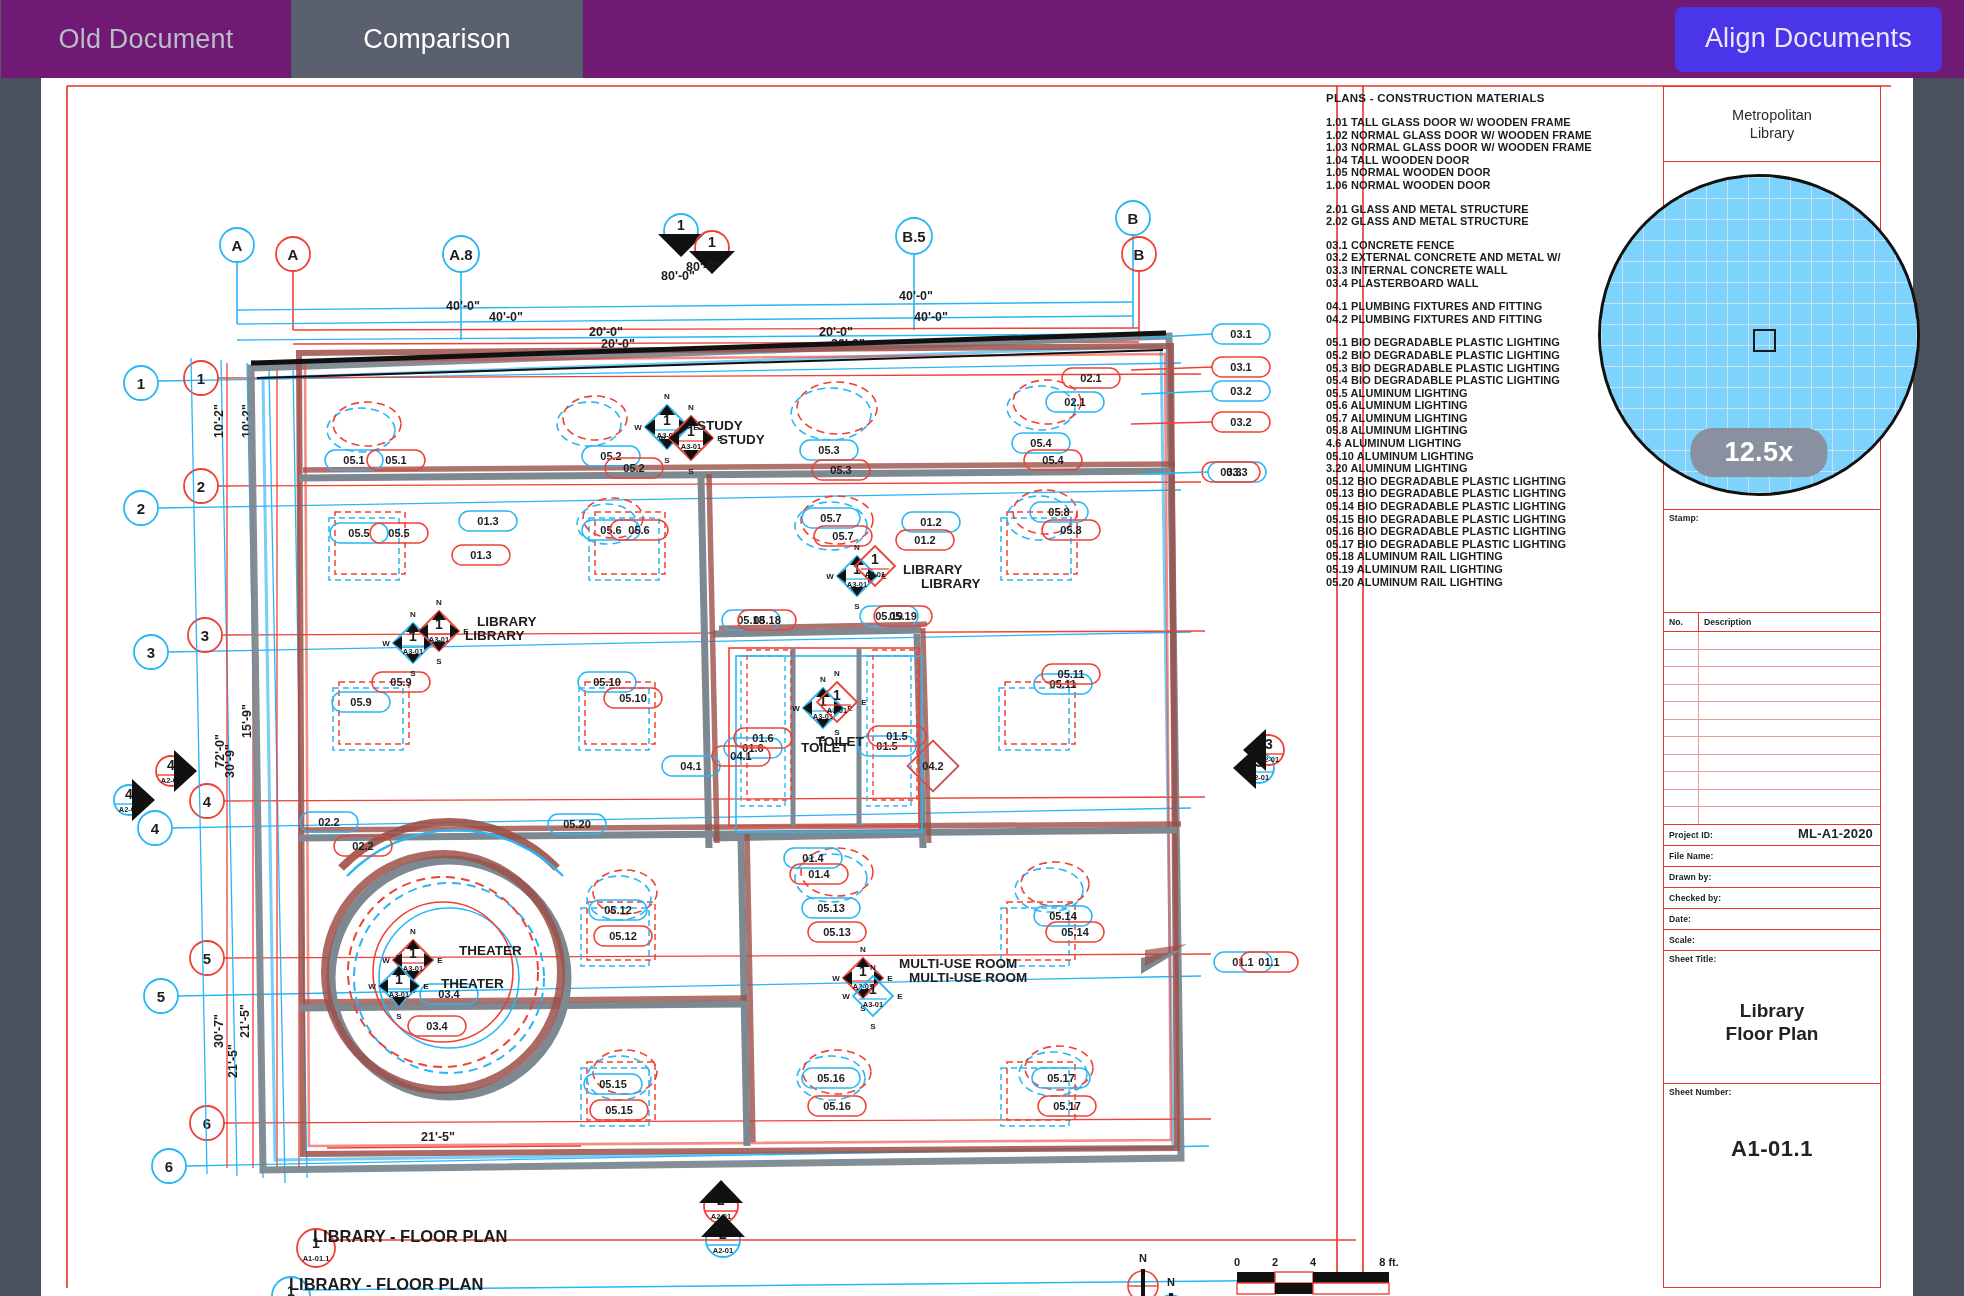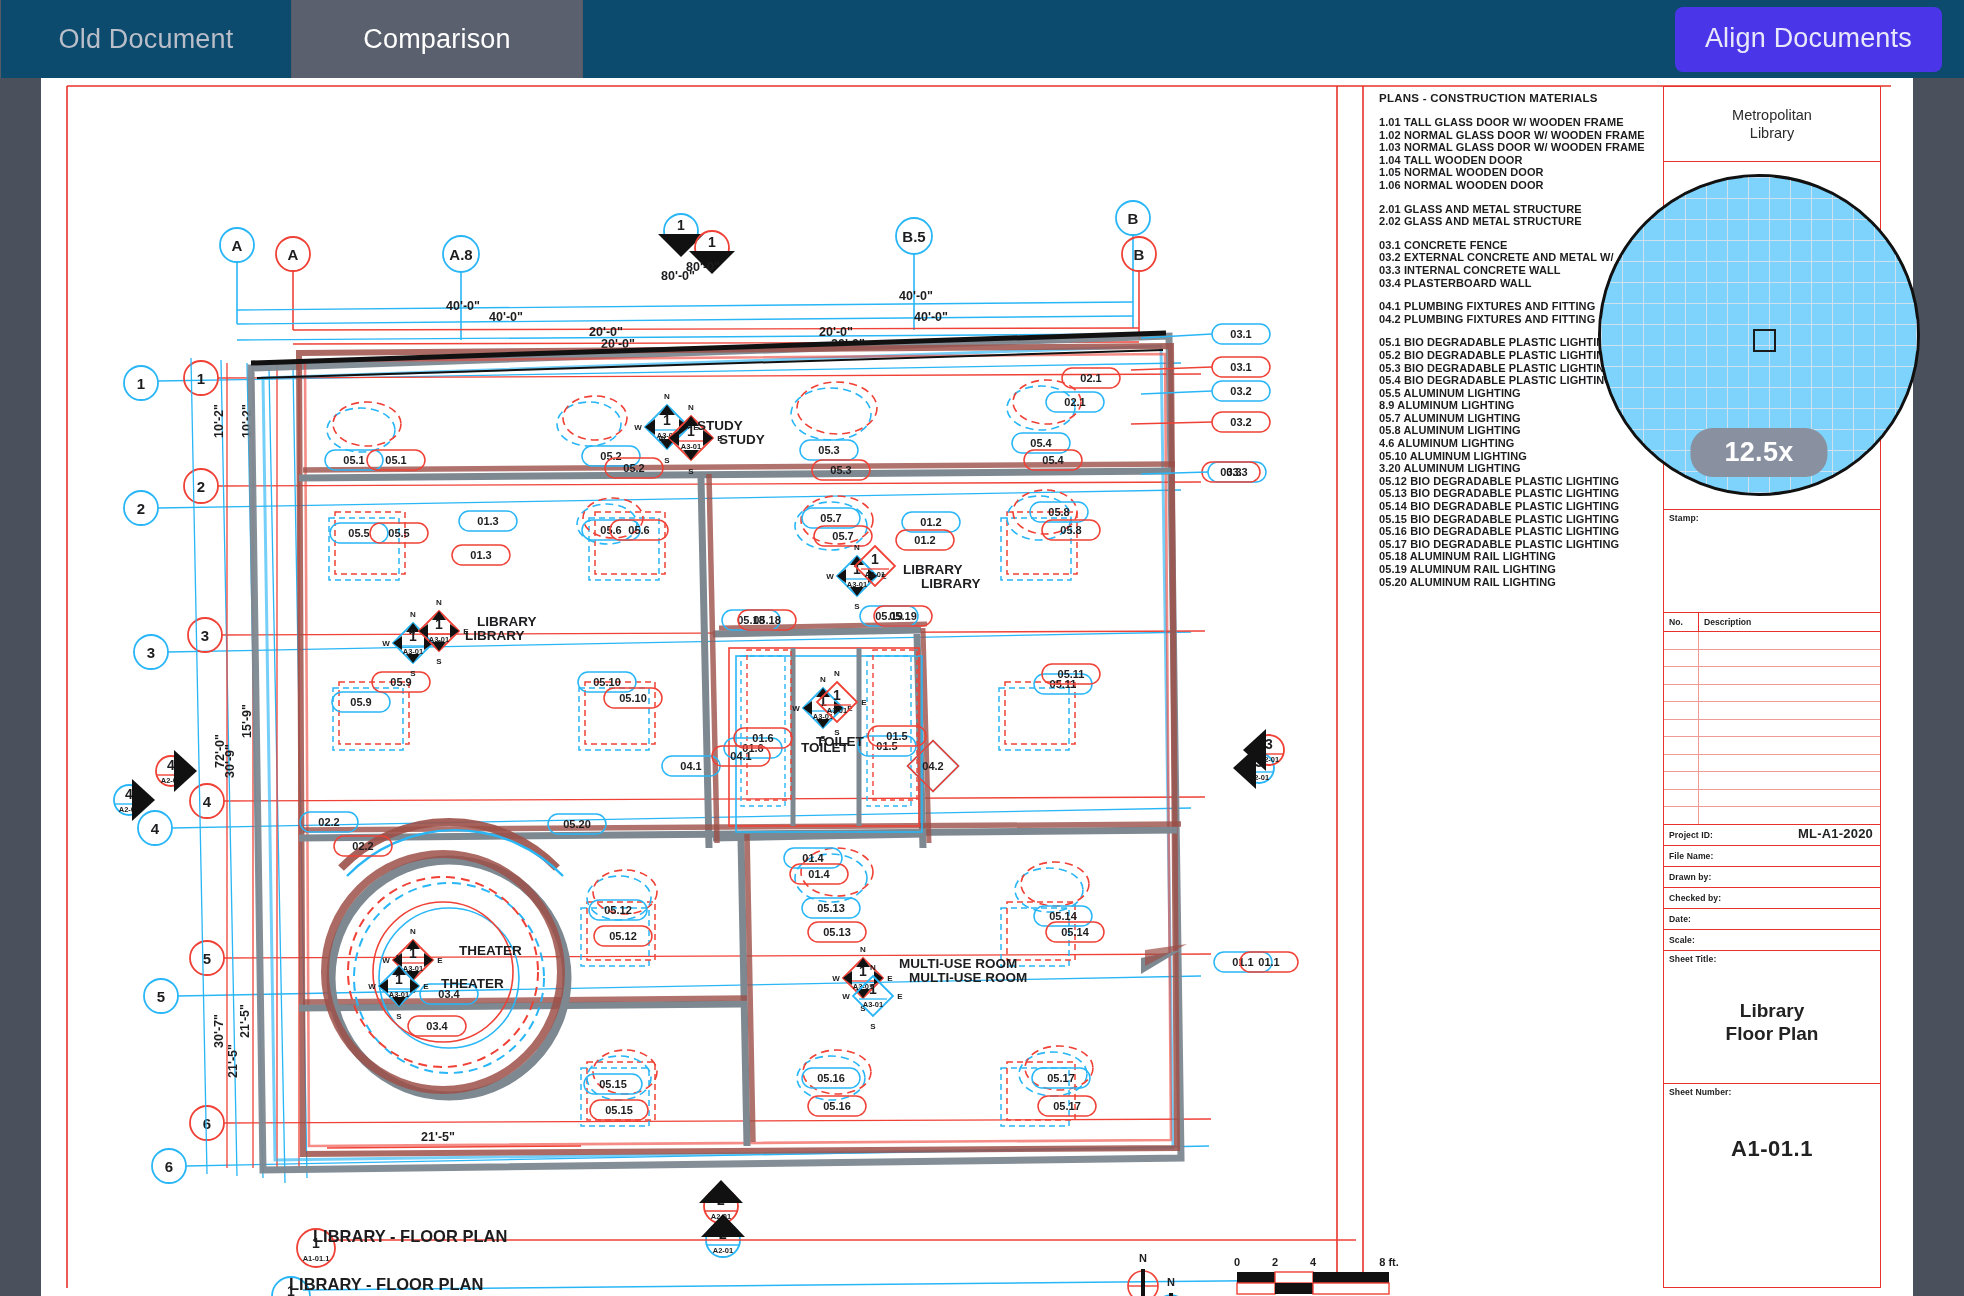--- a/index.html
+++ b/index.html
@@ -8,21 +8,21 @@
     width:1964px;height:1296px;overflow:hidden;
     background:#3f444f;
     font-family:"Liberation Sans","DejaVu Sans",sans-serif;
     -webkit-font-smoothing:antialiased;
   }
   .app{position:relative;width:1964px;height:1296px;}
 
   
   .topbar{
     position:absolute;left:0;top:0;width:1964px;height:78px;
-    background:#0c4a6e;display:flex;align-items:stretch;
+    background:#701a75;display:flex;align-items:stretch;
   }
   .tabstrip{display:flex;align-items:stretch;height:78px;}
   .tab{
     display:flex;align-items:center;justify-content:center;
     width:290px;height:78px;
     font-size:27px;color:#b9bec8;letter-spacing:.2px;
     border-right:1px solid #555b67;
     cursor:pointer;user-select:none;
   }
   .tab:first-child{border-left:1px solid #555b67;}
@@ -42,21 +42,21 @@
     position:absolute;left:0;top:78px;width:1964px;height:1218px;
     background:#4a505c;overflow:hidden;
   }
   .sheet{
     position:absolute;left:41px;top:0px;width:1872px;height:1218px;
     background:#ffffff;
   }
 
   
   .legend{
-    position:absolute;left:1338px;top:14px;width:250px;
+    position:absolute;left:1285px;top:14px;width:250px;
     color:#1d1d1f;
   }
   .legend h4{
     margin:0 0 12px 0;font-size:11.5px;font-weight:700;letter-spacing:.25px;
   }
   .legend .grp{margin-bottom:11px;}
   .legend .ln{font-size:11px;line-height:12.6px;font-weight:600;white-space:nowrap;letter-spacing:.1px;}
 
   
   .titleblock{
@@ -967,21 +967,21 @@
         <div class="grp">
           <div class="ln">04.1 PLUMBING FIXTURES AND FITTING</div>
           <div class="ln">04.2 PLUMBING FIXTURES AND FITTING</div>
         </div>
         <div class="grp">
           <div class="ln">05.1 BIO DEGRADABLE PLASTIC LIGHTING</div>
           <div class="ln">05.2 BIO DEGRADABLE PLASTIC LIGHTING</div>
           <div class="ln">05.3 BIO DEGRADABLE PLASTIC LIGHTING</div>
           <div class="ln">05.4 BIO DEGRADABLE PLASTIC LIGHTING</div>
           <div class="ln">05.5 ALUMINUM LIGHTING</div>
-          <div class="ln">8.9 ALUMINUM LIGHTING</div>
+          <div class="ln">05.6 ALUMINUM LIGHTING</div>
           <div class="ln">05.7 ALUMINUM LIGHTING</div>
           <div class="ln">05.8 ALUMINUM LIGHTING</div>
           <div class="ln">4.6 ALUMINUM LIGHTING</div>
           <div class="ln">05.10 ALUMINUM LIGHTING</div>
           <div class="ln">3.20 ALUMINUM LIGHTING</div>
           <div class="ln">05.12 BIO DEGRADABLE PLASTIC LIGHTING</div>
           <div class="ln">05.13 BIO DEGRADABLE PLASTIC LIGHTING</div>
           <div class="ln">05.14 BIO DEGRADABLE PLASTIC LIGHTING</div>
           <div class="ln">05.15 BIO DEGRADABLE PLASTIC LIGHTING</div>
           <div class="ln">05.16 BIO DEGRADABLE PLASTIC LIGHTING</div>

